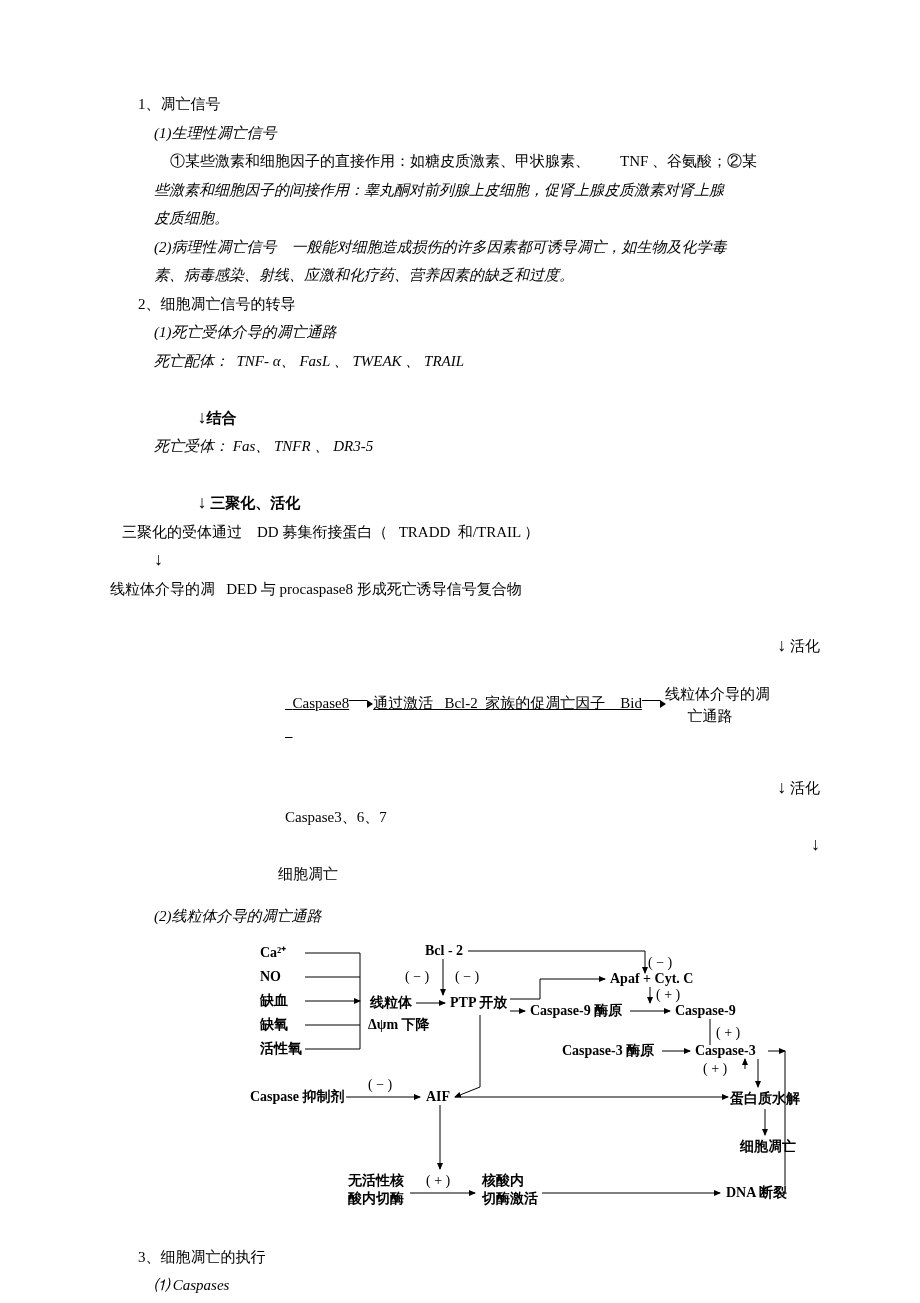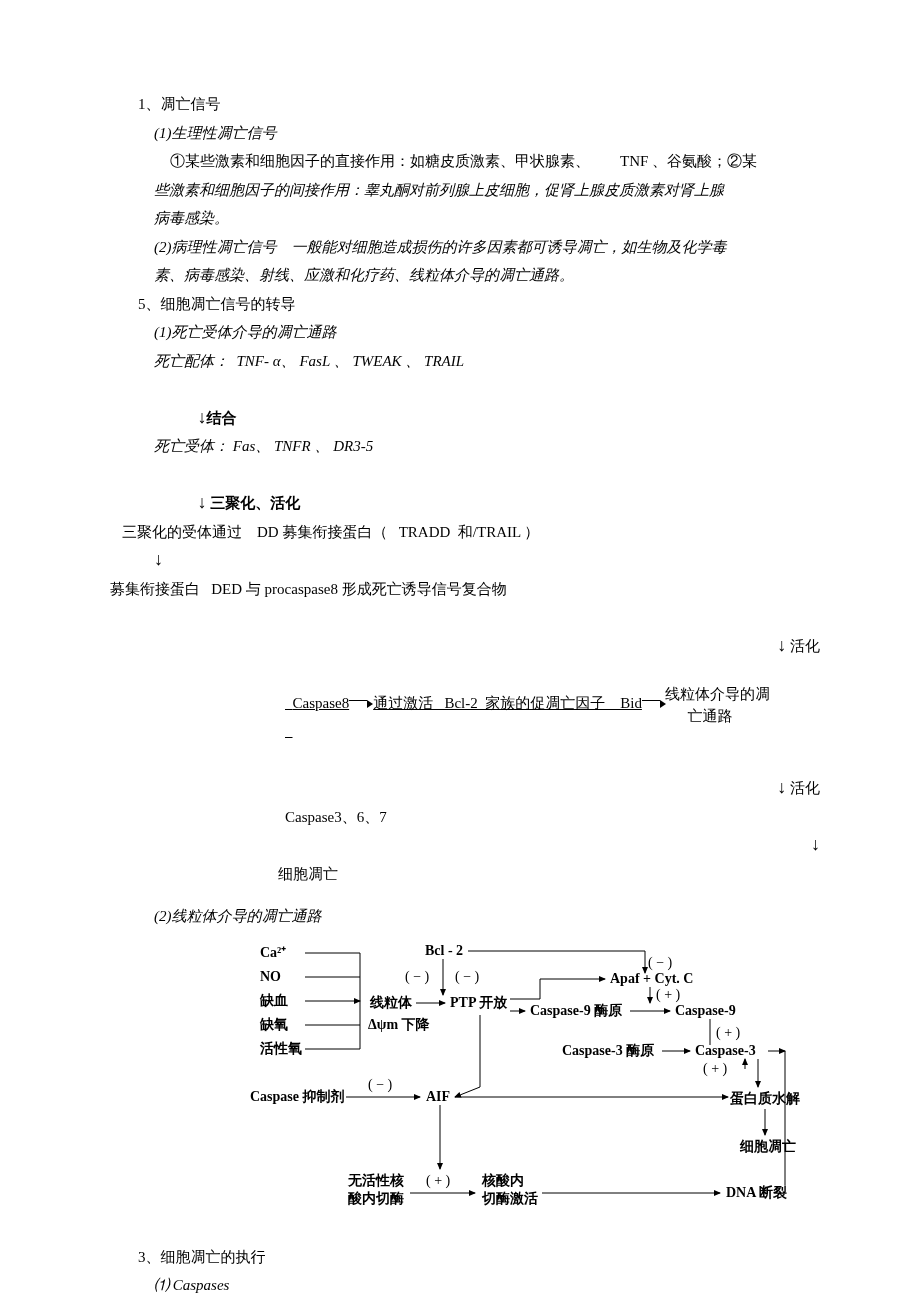--- a/index.html
+++ b/index.html
@@ -56,43 +56,43 @@
     vertical-align:middle;
   }
 </style>
 </head>
 <body>
 
 <div class="line ind1">1、凋亡信号</div>
 <div class="line ind2">(1)生理性凋亡信号</div>
 <div class="line ind3">①某些激素和细胞因子的直接作用：如糖皮质激素、甲状腺素、        TNF 、谷氨酸；②某</div>
 <div class="line ind2">些激素和细胞因子的间接作用：睾丸酮对前列腺上皮细胞，促肾上腺皮质激素对肾上腺</div>
-<div class="line ind2">病毒感染。</div>
+<div class="line ind2">皮质细胞。</div>
 <div class="line ind2">(2)病理性凋亡信号    一般能对细胞造成损伤的许多因素都可诱导凋亡，如生物及化学毒</div>
-<div class="line ind2">素、病毒感染、射线、应激和化疗药、线粒体介导的凋亡通路。</div>
-
-<div class="line ind1">5、细胞凋亡信号的转导</div>
+<div class="line ind2">素、病毒感染、射线、应激和化疗药、营养因素的缺乏和过度。</div>
+
+<div class="line ind1">2、细胞凋亡信号的转导</div>
 <div class="line ind2">(1)死亡受体介导的凋亡通路</div>
 <div class="line ind2">死亡配体：  TNF- α、 FasL 、 TWEAK 、 TRAIL</div>
 
 <div class="line ind4">
   <span class="darrow">↓</span><span>结合</span>
 </div>
 
 <div class="line ind2">死亡受体： Fas、 TNFR 、 DR3-5</div>
 
 <div class="line ind4">
   <span class="darrow">↓</span> <span>三聚化、活化</span>
 </div>
 
 <div class="line" style="padding-left:12px;">三聚化的受体通过    DD 募集衔接蛋白（   TRADD  和/TRAIL ）</div>
 
 <div class="line" style="padding-left:44px;"><span class="darrow">↓</span></div>
 
-<div class="line" style="padding-left:0;">募集衔接蛋白   DED 与 procaspase8 形成死亡诱导信号复合物</div>
+<div class="line" style="padding-left:0;">线粒体介导的凋   DED 与 procaspase8 形成死亡诱导信号复合物</div>
 
 <div class="line center-block">
   <span class="darrow">↓</span> <span>活化</span>
 </div>
 
 <div class="line center-block2 right-float">
   <span>Caspase8</span><span class="rarrow"></span><span>通过激活   Bcl-2  家族的促凋亡因子    Bid</span><span class="rarrow"></span>
   <span class="right-text">
     <span>线粒体介导的凋</span><br><span>亡通路</span>
   </span>

